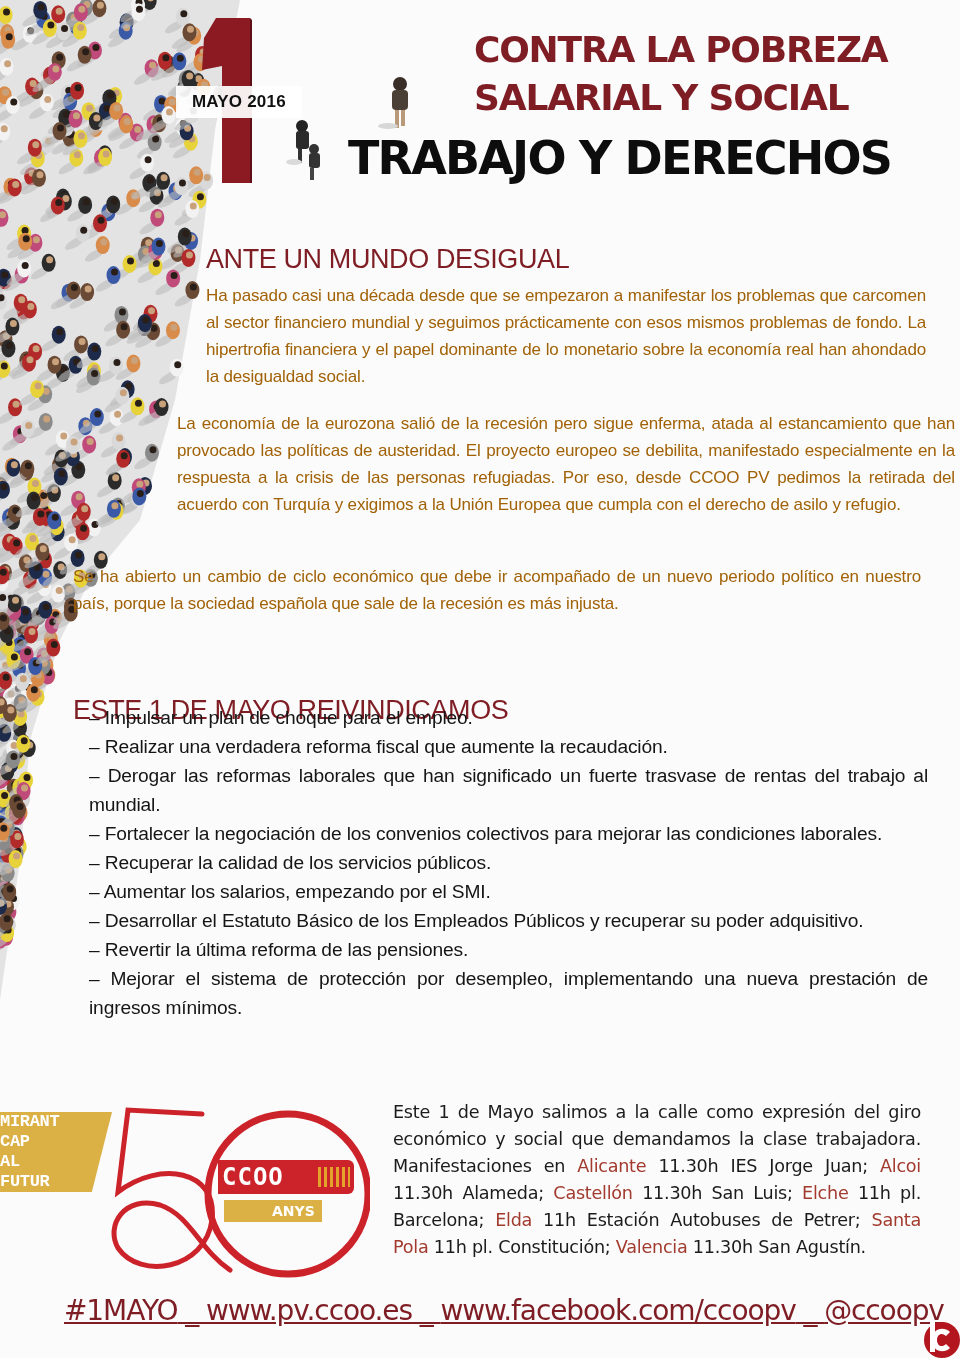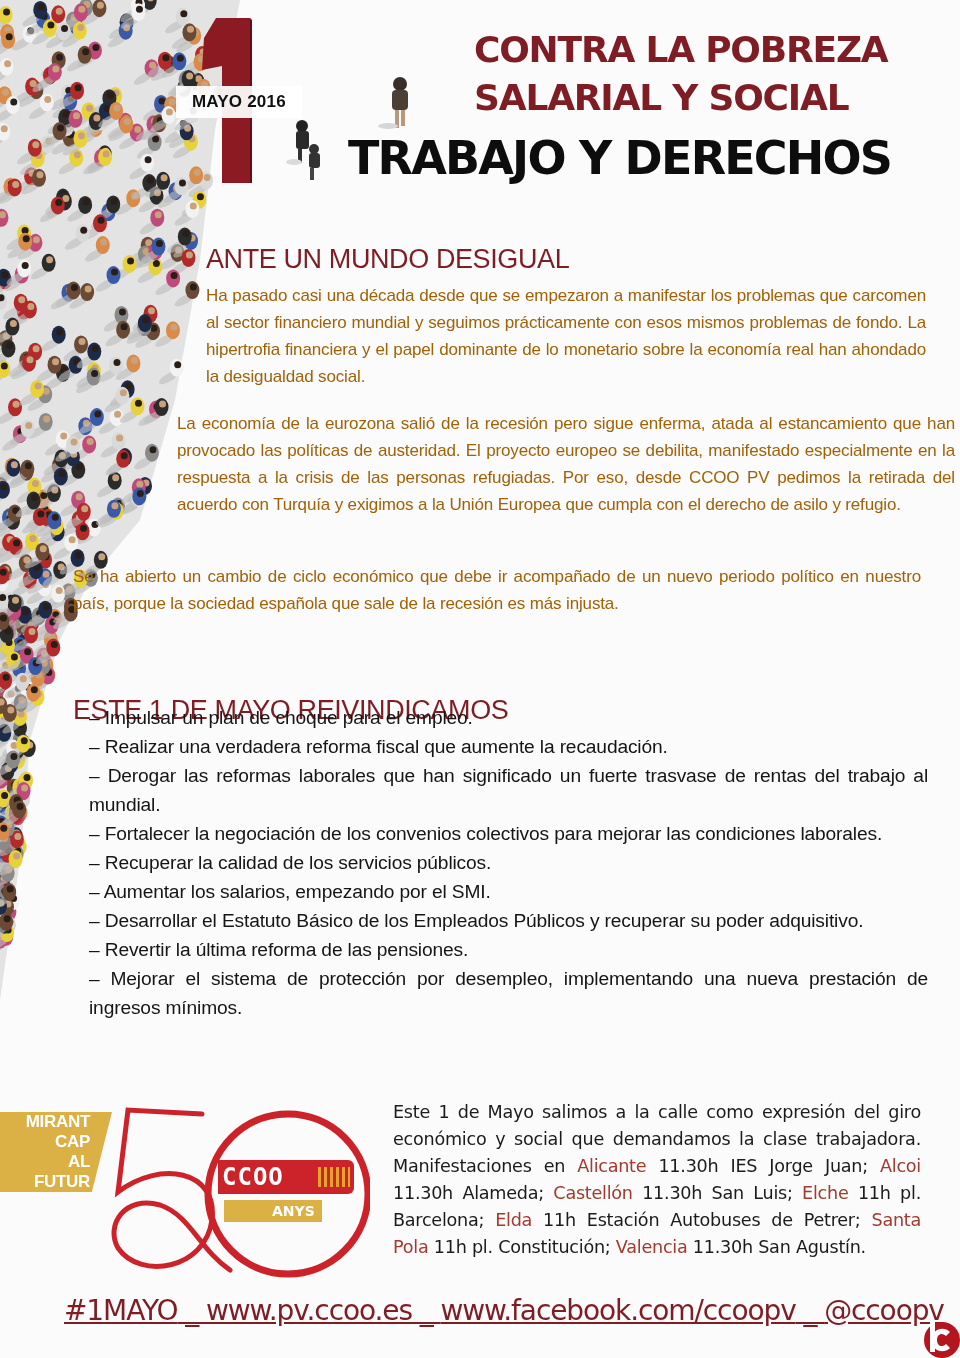--- a/index.html
+++ b/index.html
@@ -59,22 +59,22 @@
     .list div { text-align: justify; margin-left: 16px; }
 
     
     .logo { position: absolute; left: 0; top: 1100px; width: 370px; height: 190px; }
     .logo-yellow {
       position: absolute; left: 0; top: 12px; width: 112px; height: 80px;
       background: #dbb045;
       clip-path: polygon(0 0, 100% 0, 82% 100%, 0 100%);
     }
     .logo-yellow-text {
-      position: absolute; left: 0; top: 12px; width: 90px; text-align: right;
-      font-family: Liberation Sans, sans-serif; font-weight: bold; color: #fff;
+      position: absolute; left: 0; top: 12px; width: 90px; text-align: left;
+      font-family: Liberation Mono, monospace; font-weight: bold; color: #fff;
       font-size: 17px; line-height: 20px; letter-spacing: -0.3px;
     }
     .ccoo-band {
       position: absolute; left: 218px; top: 60px; width: 136px; height: 34px;
       background: #cc2229; border-radius: 0 6px 6px 0;
     }
     .ccoo-text {
       position: absolute; left: 222px; top: 61px;
       font-family: "DejaVu Sans Mono", monospace; font-weight: bold;
       font-size: 24px; line-height: 32px; color: #fff; letter-spacing: 1px;

